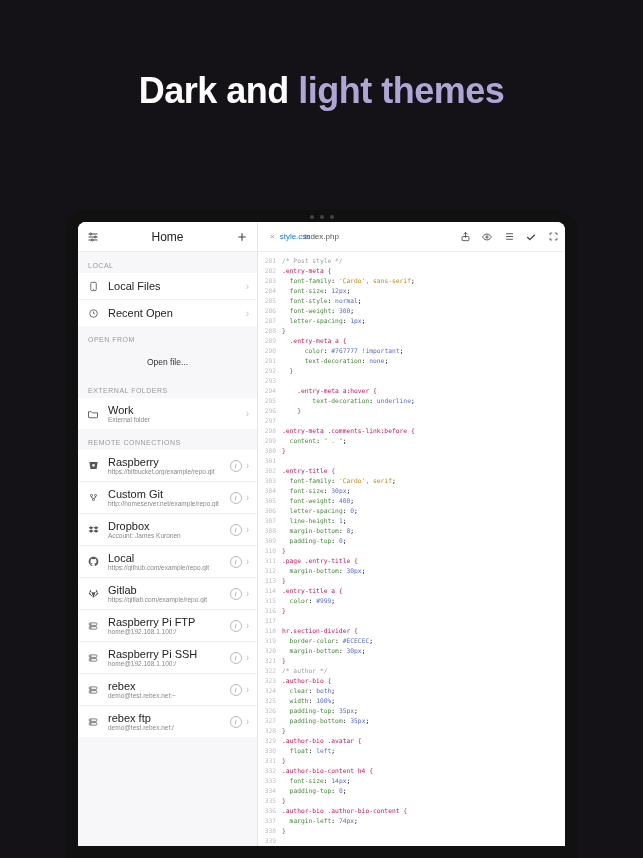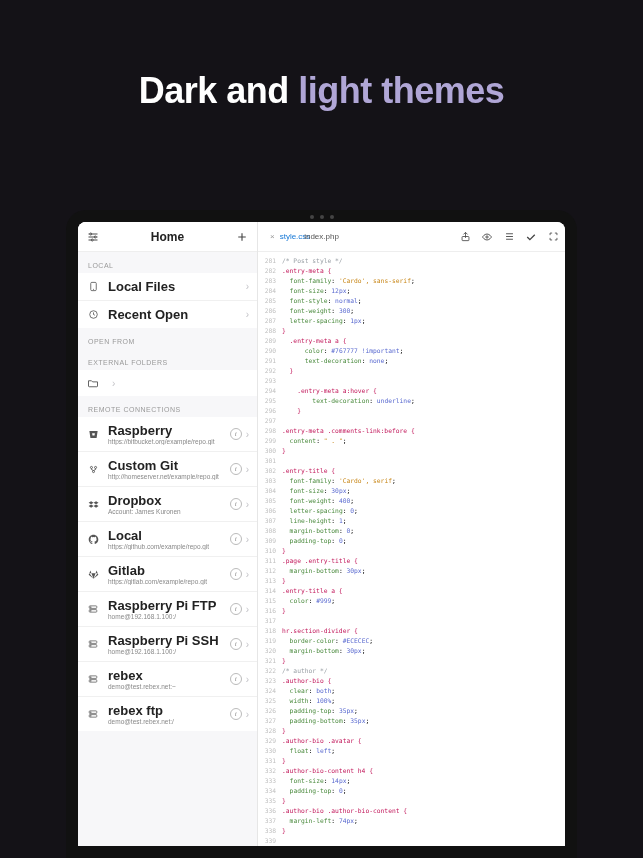--- a/index.html
+++ b/index.html
@@ -53,40 +53,40 @@
     overflow-y: auto;
     scrollbar-width: none;
   }
   .sidebar::-webkit-scrollbar { display:none; }
   .sb-header {
     display:flex; align-items:center; justify-content:center;
     height:30px; position:relative;
     background:#fff;
     border-bottom:1px solid #eee;
   }
-  .sb-header .title { font-size:12px; font-weight:700; color:#222; }
+  .sb-header .title { font-size:12px; font-weight:400; color:#222; }
   .sb-header .hicon { position:absolute; top:50%; transform:translateY(-50%); width:14px; height:14px; display:flex; align-items:center; justify-content:center; color:#444; }
   .sb-header .settings-ic { left:8px; }
   .sb-header .plus-ic { right:8px; }
   .section-label {
     font-size:7px; color:#999; letter-spacing:0.5px;
     padding:10px 10px 4px 10px;
   }
   .row {
     display:flex; align-items:center;
     background:#fff;
     padding:6px 8px;
     border-bottom:1px solid #f0f0f0;
     position:relative;
     min-height:26px;
   }
   .row.last { border-bottom:none; }
   .row .ic { width:14px; height:14px; margin-right:8px; display:flex; align-items:center; justify-content:center; color:#555; flex-shrink:0; }
   .row .txtwrap { flex:1; min-width:0; }
-  .row .label { font-size:13px; color:#222; white-space:nowrap; overflow:hidden; text-overflow:ellipsis;font-weight:bold; }
+  .row .label { font-size:11px; color:#222; white-space:nowrap; overflow:hidden; text-overflow:ellipsis; }
   .row .sub { font-size:6.5px; color:#888; white-space:nowrap; overflow:hidden; text-overflow:ellipsis; }
   .row .chev { color:#c4c4c8; font-size:10px; margin-left:4px; }
   .row .info-ic { width:12px; height:12px; border:1px solid #bbb; border-radius:50%; display:flex; align-items:center; justify-content:center; font-size:7px; color:#888; margin-left:4px; font-family: Georgia, serif; font-style:italic; }
   .center-link {
     font-size:8.5px; color:#333; text-align:center;
     padding:10px 0;
   }
   
   .editor { flex:1; display:flex; flex-direction:column; background:#fff; }
   .ed-top {
@@ -178,28 +178,33 @@
               <path d="M8 5v3l2 1"></path>
             </svg>
         </div>
         <div class="txtwrap">
             <div class="label">Recent Open</div>
           </div>
         <div class="chev">›</div>
       </div>
 
       <div class="section-label">OPEN FROM</div>
+      <div class="center-link">Open file...</div>
 
       <div class="section-label">EXTERNAL FOLDERS</div>
       <div class="row last">
         <div class="ic">
           <svg viewBox="0 0 16 16" width="12" height="12" fill="none" stroke="currentColor" stroke-width="1.2">
               <path d="M2 5h4l1.5 1.5H14V12a1 1 0 0 1-1 1H3a1 1 0 0 1-1-1V5z"></path>
             </svg>
         </div>
+        <div class="txtwrap">
+          <div class="label">Work</div>
+          <div class="sub">External folder</div>
+        </div>
         <div class="chev">›</div>
       </div>
 
       <div class="section-label">REMOTE CONNECTIONS</div>
       <div id="remote-list">
           <div class="row">
             <div class="ic">
               <svg viewBox="0 0 16 16" width="11" height="11" fill="currentColor">
                 <path d="M2 3l1.5 10h9L14 3H2zm4.5 6.5L6 6h4l-.5 3.5h-3z"></path>
               </svg>

